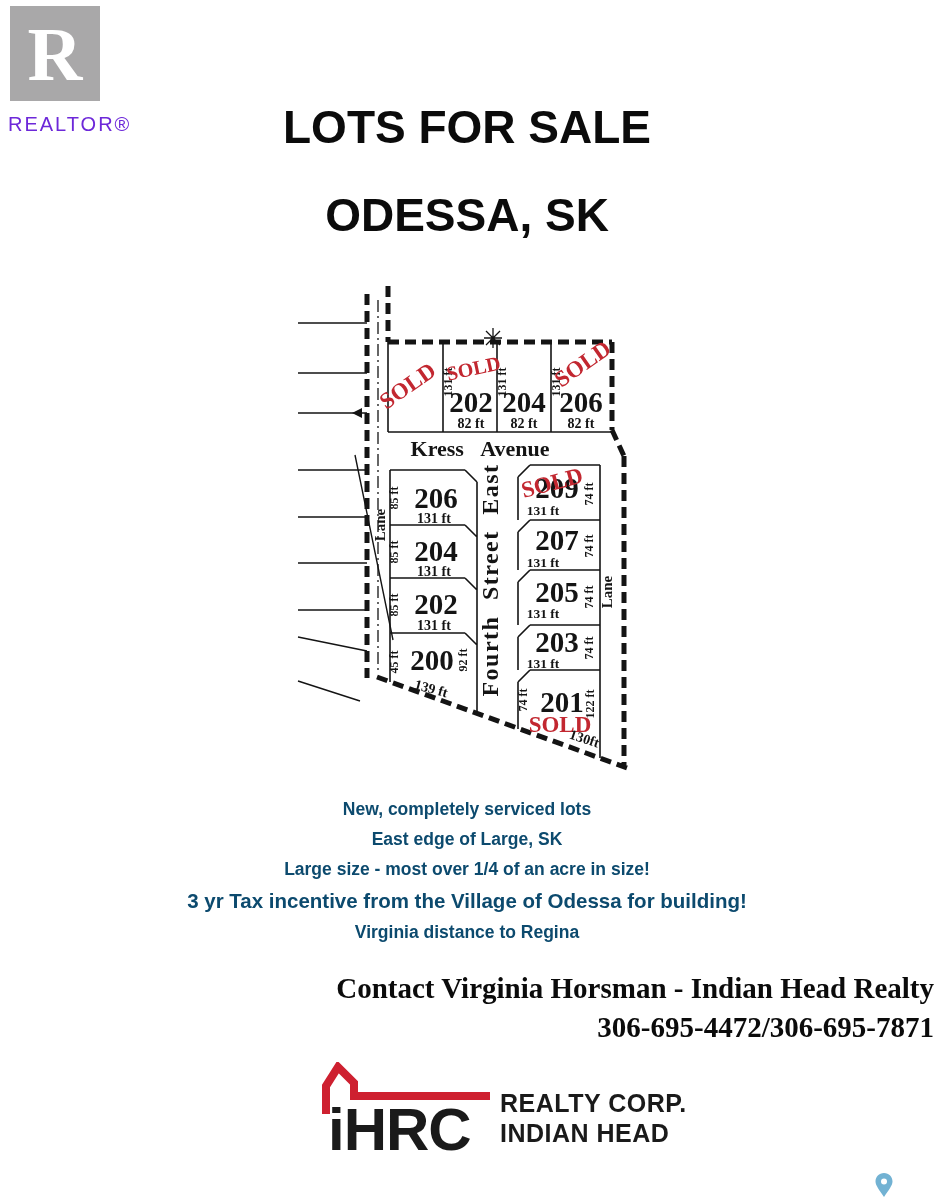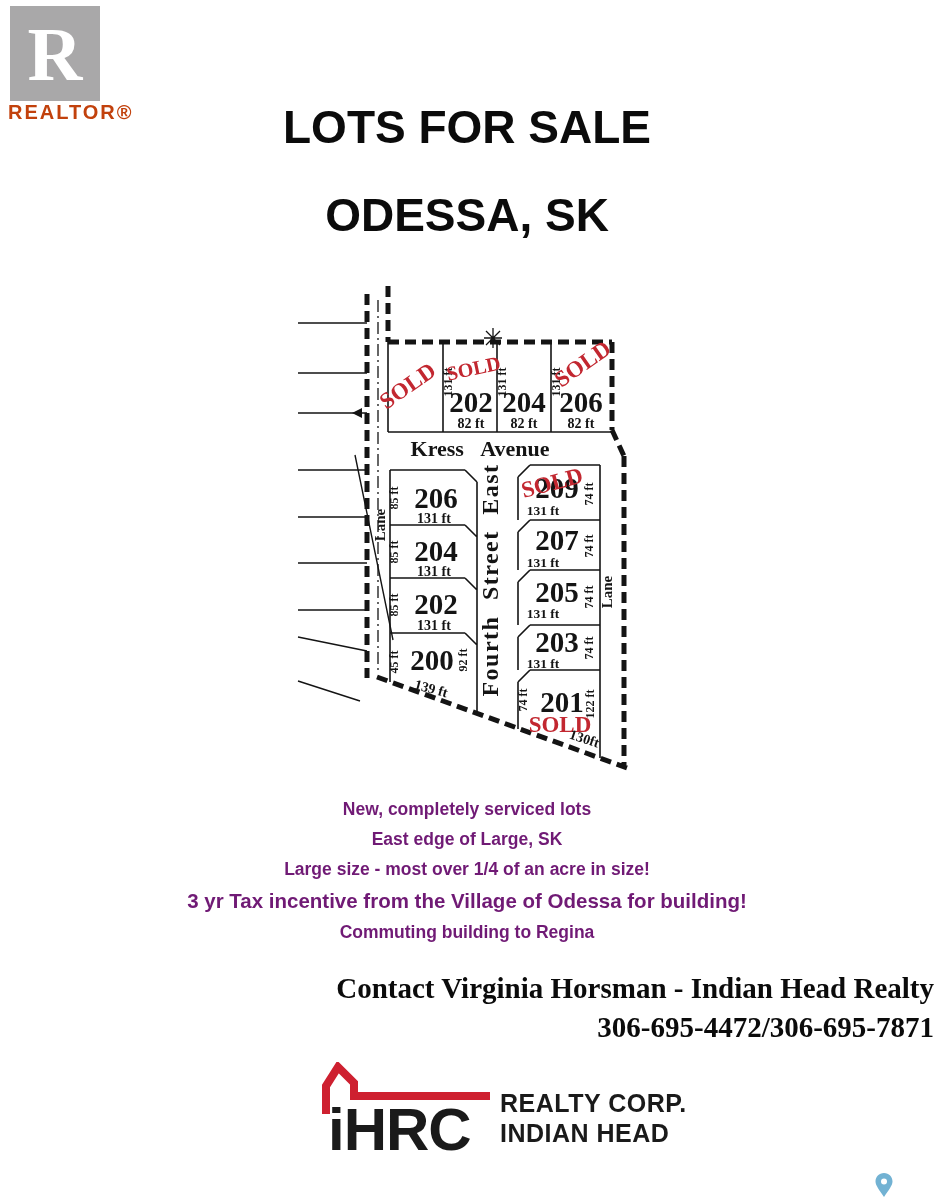--- a/index.html
+++ b/index.html
@@ -2,39 +2,39 @@
 <html><head>
 <meta charset="utf-8">
 <style>
   html,body{margin:0;padding:0;background:#fff;}
   .page{position:relative;width:934px;height:1200px;background:#ffffff;overflow:hidden;
         font-family:"Liberation Sans",sans-serif;}
   
   .realtor{position:absolute;left:8px;top:6px;width:118px;}
   .realtor-box{width:90px;height:95px;background:#a9a8a9;display:flex;align-items:center;justify-content:center;margin-left:2px;}
   .realtor-r{font-family:"Liberation Serif",serif;font-weight:bold;font-size:76px;color:#ffffff;line-height:1;}
-  .realtor-word{margin-top:0;font-size:20px;color:#c2410c;letter-spacing:2px;font-weight:700;}
+  .realtor-word{margin-top:12px;font-size:20px;color:#6d28d9;letter-spacing:2px;font-weight:400;}
   
   .title1,.title2{position:absolute;left:0;right:0;text-align:center;font-weight:700;font-size:46px;color:#0b0b0b;}
   .title1{top:100px;}
   .title2{top:188px;}
   
   .map{position:absolute;left:290px;top:280px;}
   .map text{font-family:"Liberation Serif",serif;font-weight:bold;fill:#141414;text-anchor:middle;}
   .map .n{font-size:29px;}
   .map .d{font-size:12px;}
   .map .f{font-size:14px;}
   .map .f2{font-size:13.5px;}
   .map .sold{fill:#c22730;font-size:23px;}
   .map .sold-sm{fill:#c22730;font-size:20px;}
   .map .street{font-size:24px;letter-spacing:1.5px;word-spacing:8px;}
   .map .avenue{font-size:22px;word-spacing:12px;}
   .map .lane{font-size:15px;}
   
-  .features{position:absolute;left:0;right:0;top:799px;text-align:center;color:#701a75;}
+  .features{position:absolute;left:0;right:0;top:799px;text-align:center;color:#0c4a6e;}
   .features .line{font-weight:700;font-size:17.5px;margin:0 0 9px 0;}
   .features .line.big{font-size:20.5px;}
   
   .contact{position:absolute;left:0;right:0;top:972px;text-align:right;color:#0b0b0b;
            font-family:"Liberation Serif",serif;font-weight:bold;}
   .contact .c1{font-size:29px;}
   .contact .c2{font-size:29px;margin-top:6px;}
   
   .ihrc-mono{position:absolute;left:322px;top:1062px;}
   .ihrc-name{position:absolute;left:500px;top:1088px;font-weight:700;font-size:25px;
@@ -136,21 +136,21 @@
     <text class="sold" x="270" y="452">SOLD</text>
     <text class="d" transform="translate(304 424) rotate(-90)">122 ft</text>
     <text class="f" transform="translate(293 463) rotate(18)">130ft</text>
   </svg>
 
   <div class="features">
     <div class="line">New, completely serviced lots</div>
     <div class="line">East edge of Large, SK</div>
     <div class="line">Large size - most over 1/4 of an acre in size!</div>
     <div class="line big">3 yr Tax incentive from the Village of Odessa for building!</div>
-    <div class="line">Commuting building to Regina</div>
+    <div class="line">Virginia distance to Regina</div>
   </div>
 
   <div class="contact">
     <div class="c1">Contact Virginia Horsman - Indian Head Realty</div>
     <div class="c2">306-695-4472/306-695-7871</div>
   </div>
 
   <svg class="ihrc-mono" width="178" height="100" viewBox="0 0 178 100" xmlns="http://www.w3.org/2000/svg">
     <path d="M4 52 V24 L16 5 L32 21 V34 H168" stroke="#ce2030" stroke-width="8" fill="none" stroke-linejoin="miter"></path>
     <text x="6" y="88" style="font-family:'Liberation Sans',sans-serif;font-weight:800;font-size:60px;letter-spacing:-1px;fill:#1a1a1a;">iHRC</text>

